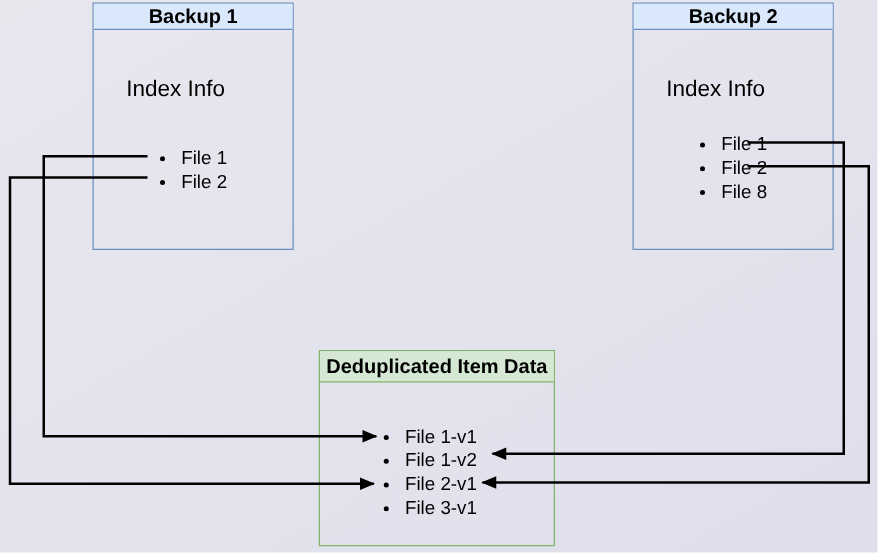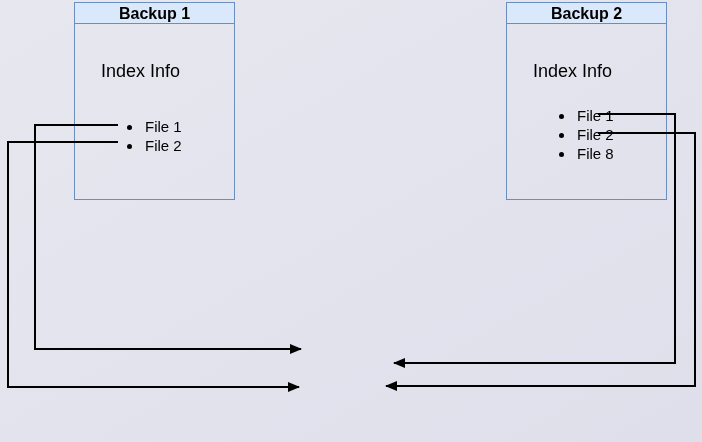--- a/index.html
+++ b/index.html
@@ -78,20 +78,29 @@
   <div class="node blue" style="left:474px; top:2px; width:161px; height:198px;margin-left:32px;">
     <div class="node-header">Backup 2</div>
     <div class="node-label" style="left:26px; top:58px;">Index Info</div>
     <ul class="filelist" style="left:0; top:103px; width:150px;">
       <li>File 1</li>
       <li>File 2</li>
       <li>File 8</li>
     </ul>
   </div>
 
+  <div class="node green" style="left:255px; top:280px; width:189px; height:157px;">
+    <div class="node-header">Deduplicated Item Data</div>
+    <ul class="filelist" style="left:0; top:59px; width:180px; padding-left:66px;">
+      <li>File 1-v1</li>
+      <li>File 1-v2</li>
+      <li>File 2-v1</li>
+      <li>File 3-v1</li>
+    </ul>
+  </div>
 
   <svg id="wires" viewBox="0 0 702 442" xmlns="http://www.w3.org/2000/svg">
     <defs>
       <marker id="ah" markerUnits="userSpaceOnUse" markerWidth="14" markerHeight="12" refX="12" refY="6" orient="auto">
         <path d="M1,1 L13,6 L1,11 Z" fill="#000"></path>
       </marker>
     </defs>
     <path d="M118,125 L35,125 L35,349 L301,349" fill="none" stroke="#000" stroke-width="2" stroke-linejoin="miter" marker-end="url(#ah)"></path>
     <path d="M118,142 L8,142 L8,387 L299,387" fill="none" stroke="#000" stroke-width="2" stroke-linejoin="miter" marker-end="url(#ah)"></path>
     <path d="M598,114 L675,114 L675,363 L394,363" fill="none" stroke="#000" stroke-width="2" stroke-linejoin="miter" marker-end="url(#ah)"></path>

